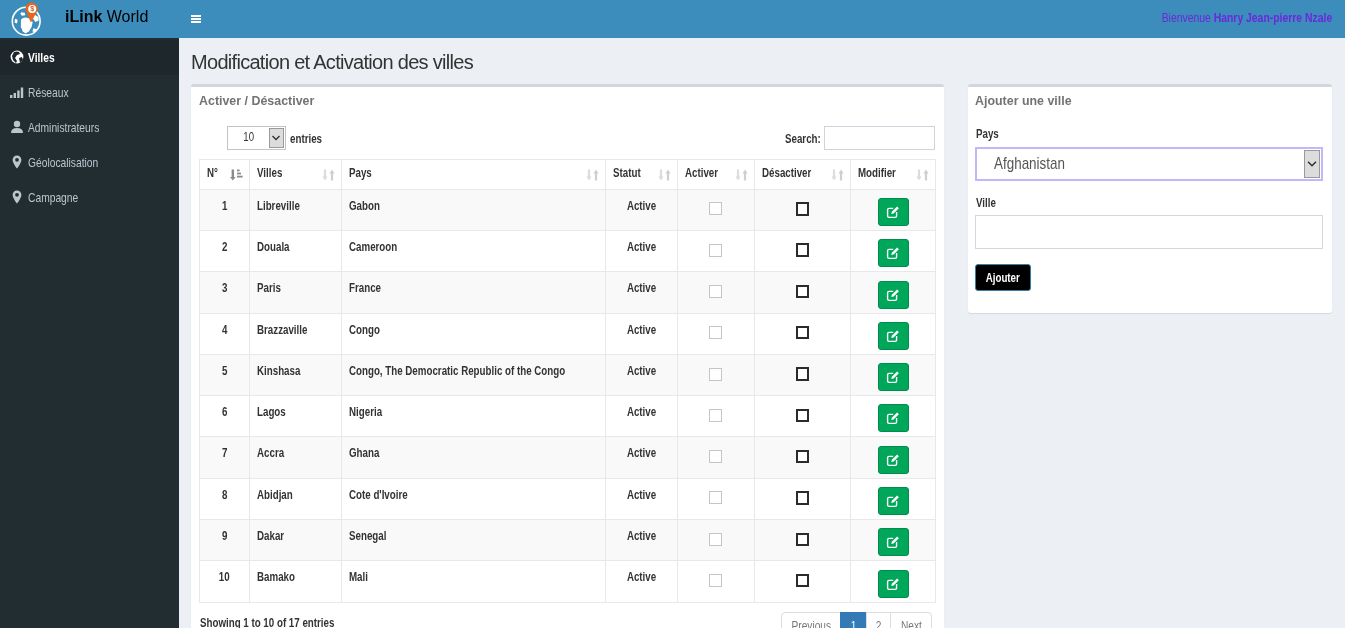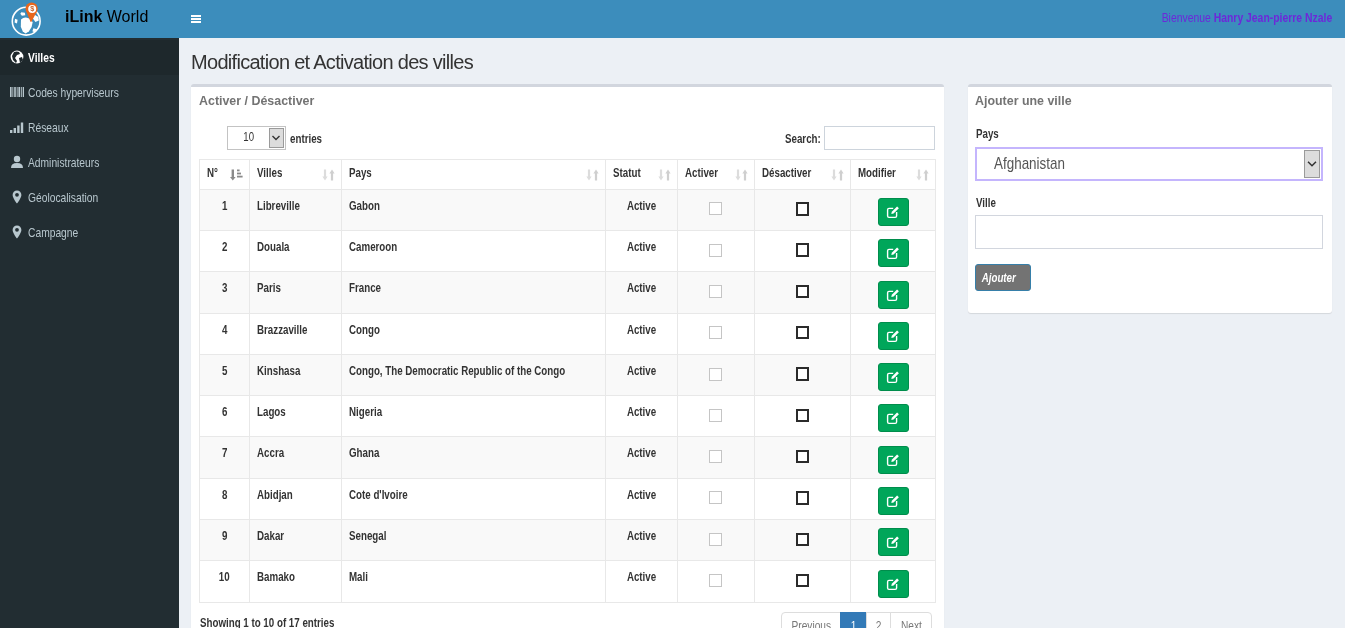--- a/index.html
+++ b/index.html
@@ -68,21 +68,21 @@
 .pg-1 { width:27.5px; background:#337ab7 !important; border-color:#337ab7 !important; color:#fff; }
 .pg-2 { width:24.8px; }
 .pg-next { width:42.1px; border-radius:0 4px 0 0; }
 
 
 .fsel { position:absolute; left:7px; top:59.9px; width:347.7px; height:34.4px; border:2px solid #c4b5fd; background:#fff; }
 .fsel .val { position:absolute; left:17px; top:50%; margin-top:-10px; font-size:17px; line-height:20px; color:#555; transform-origin:0 50%; }
 .fsel .val span { display:inline-block; transform:scaleX(0.79); transform-origin:0 50%; }
 .fsel .selarrow { width:15.5px; }
 .finput { position:absolute; left:7px; top:127.6px; width:347.7px; height:34.4px; border:1px solid #d2d6de; background:#fff; }
-.btn-add { position:absolute; left:7px; top:176.5px; width:55.7px; height:27.5px; background:#737373; border:1px solid #367fa9; border-radius:3px; color:#fff; font-size:13px; font-weight:700; text-align:left; line-height:25px;font-style:italic; }
+.btn-add { position:absolute; left:7px; top:176.5px; width:55.7px; height:27.5px; background:#000000; border:1px solid #367fa9; border-radius:3px; color:#fff; font-size:13px; font-weight:700; text-align:center; line-height:25px; }
 .btn-add span { display:inline-block; transform:scaleX(0.75); white-space:nowrap; }
 </style>
 </head>
 <body>
 
 <div class="navbar"></div>
 <div class="logo">
   <svg width="50" height="38" viewBox="0 0 50 38">
     <circle cx="26.2" cy="21.2" r="13.9" fill="none" stroke="#fff" stroke-width="1.6"></circle>
     <g fill="#fff">
@@ -110,31 +110,20 @@
 
 <div class="sidebar">
   <div class="menu">
     <a class="active"><svg class="mi" viewBox="0 0 14 14">
           <circle cx="7" cy="7" r="6.4" fill="#fff"></circle>
           <path d="M4 2 q3 -1 5 0 l1 2 -3 1 -2 3 2 3 -1 2 -3 -3 -1 -4 z" fill="#1e282c"></path>
           <path d="M9 8 l3 -1 1 3 -3 3 z" fill="#1e282c"></path>
         </svg><span class="sx79">Villes</span></a>
     <a><svg class="mi" viewBox="0 0 14 14">
           <g fill="#b8c7ce">
-            <rect x="0" y="2" width="1.6" height="10"></rect>
-            <rect x="2.4" y="2" width="0.9" height="10"></rect>
-            <rect x="4.2" y="2" width="1.6" height="10"></rect>
-            <rect x="6.7" y="2" width="0.9" height="10"></rect>
-            <rect x="8.4" y="2" width="1.8" height="10"></rect>
-            <rect x="11.2" y="2" width="0.9" height="10"></rect>
-            <rect x="12.8" y="2" width="1.2" height="10"></rect>
-          </g>
-        </svg><span class="sx79">Codes hyperviseurs</span></a>
-    <a><svg class="mi" viewBox="0 0 14 14">
-          <g fill="#b8c7ce">
             <rect x="0" y="10" width="2.4" height="3"></rect>
             <rect x="3.6" y="8" width="2.4" height="5"></rect>
             <rect x="7.2" y="5.5" width="2.4" height="7.5"></rect>
             <rect x="10.8" y="2.5" width="2.4" height="10.5"></rect>
           </g>
         </svg><span class="sx79">Réseaux</span></a>
     <a><svg class="mi" viewBox="0 0 14 14">
           <g fill="#b8c7ce">
             <circle cx="7" cy="4" r="3.2"></circle>
             <path d="M1 13 q0 -5 6 -5 q6 0 6 5 z"></path>

